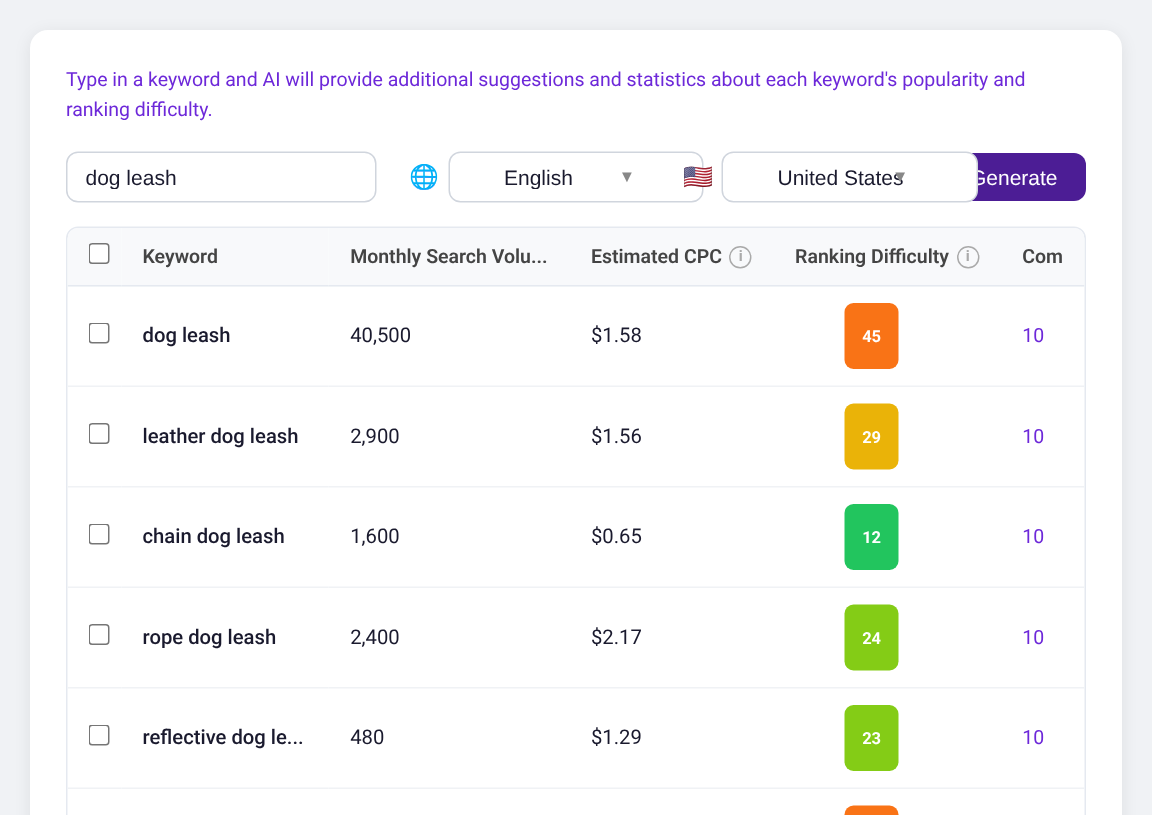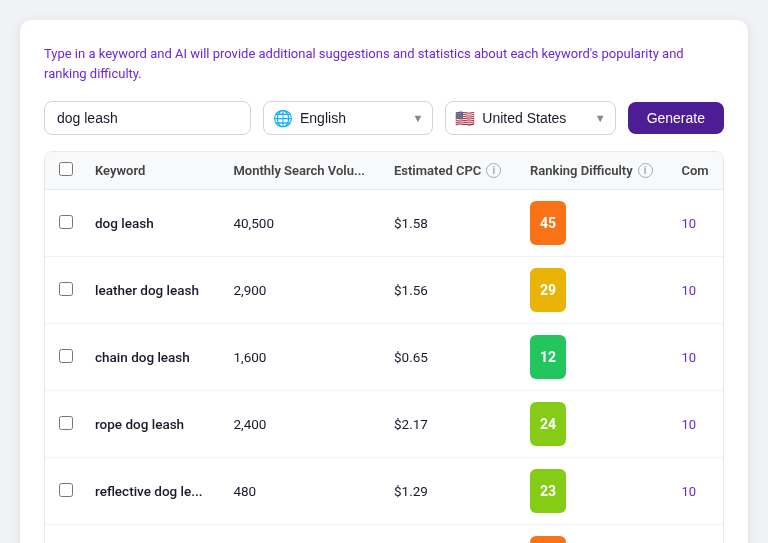--- a/index.html
+++ b/index.html
@@ -85,20 +85,21 @@
       width: 100%;
       border: 1.5px solid #d0d5dd;
       border-radius: 8px;
       padding: 8px 32px 8px 36px;
       font-size: 14px;
       color: #1a1a2e;
       background: #fff;
       appearance: none;
       cursor: pointer;
       outline: none;
+      margin-left: 36px;
     }
     .select-prefix-icon {
       position: absolute;
       left: 10px;
       top: 50%;
       transform: translateY(-50%);
       font-size: 16px;
       pointer-events: none;
     }
     .select-arrow {
@@ -178,22 +179,23 @@
       white-space: nowrap;
     }
     .difficulty-badge {
       display: inline-flex;
       align-items: center;
       justify-content: center;
       width: 36px;
       height: 44px;
       border-radius: 6px;
       font-weight: 700;
-      font-size: 14px;
+      font-size: 11px;
       color: #fff;
+      margin-left: 33px;
     }
     .diff-orange { background: #f97316; }
     .diff-yellow { background: #eab308; color: #fff; }
     .diff-green { background: #22c55e; }
     .diff-lime { background: #84cc16; }
     .comp-cell {
       color: #6d28d9;
       font-size: 13px;
     }
     .th-checkbox, .td-checkbox {

